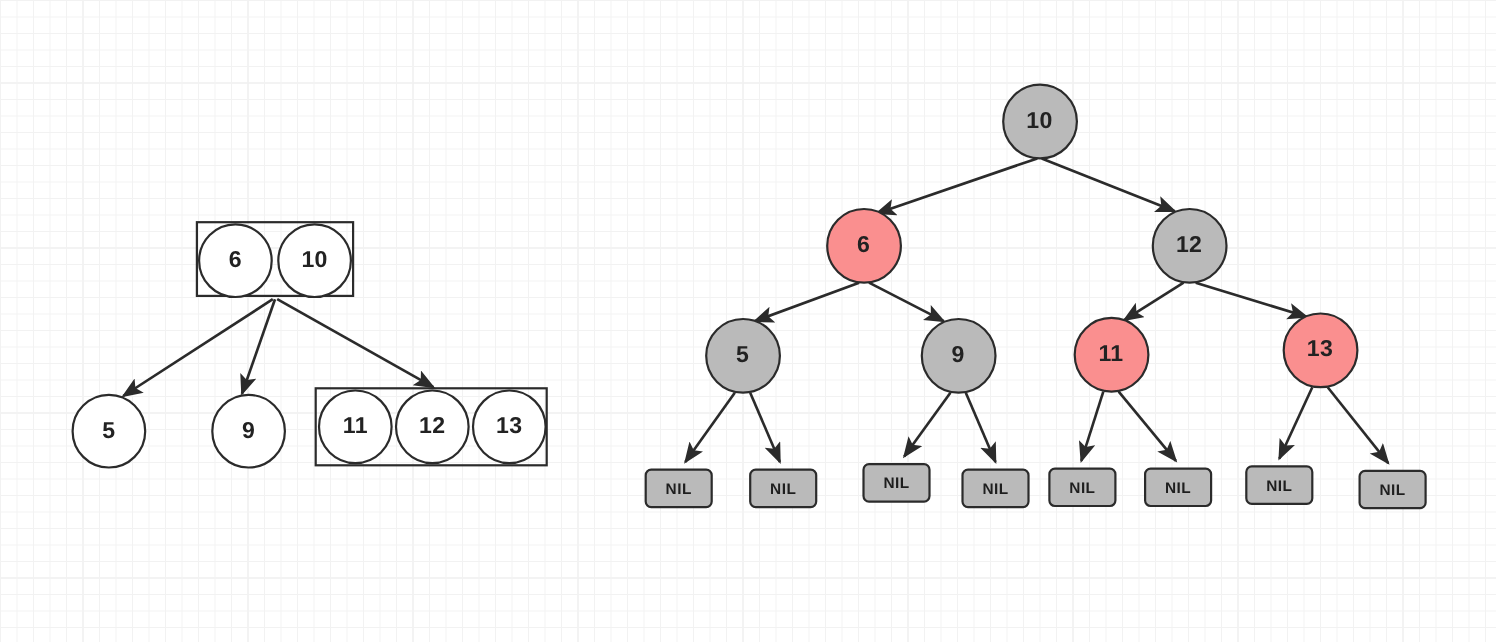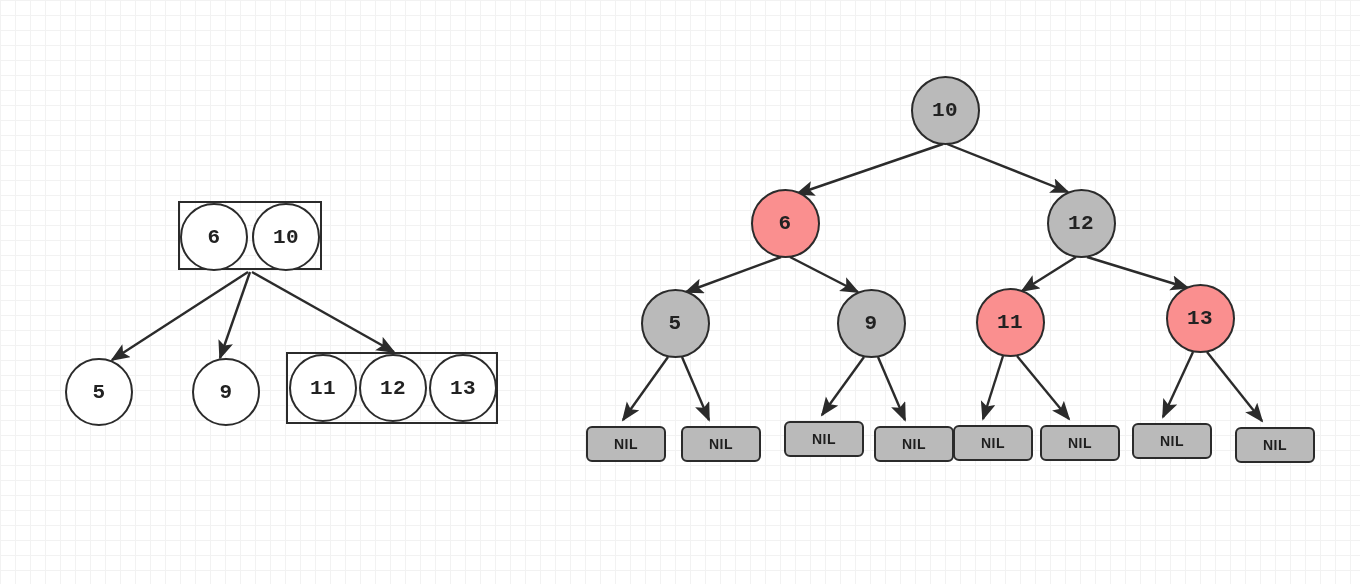--- a/index.html
+++ b/index.html
@@ -34,21 +34,20 @@
     position: absolute;
     box-sizing: border-box;
     border: 2.5px solid #2b2b2b;
     border-radius: 50%;
     display: flex;
     align-items: center;
     justify-content: center;
     font-weight: bold;
     color: #222222;
     letter-spacing: 0.3px;
-    font-family: Liberation Mono, monospace;
   }
   .btree-cell {
     background: #ffffff;
     width: 68px;
     height: 68px;
     font-size: 21px;
   }
   .btree-box {
     position: absolute;
     box-sizing: border-box;
@@ -58,21 +57,21 @@
   .rb-node {
     width: 69px;
     height: 69px;
     font-size: 21px;
   }
   .rb-node.red { background: #fa8f8f; }
   .rb-node.black { background: #bababa; }
   .nil-node {
     position: absolute;
     box-sizing: border-box;
-    width: 80px;
+    width: 62px;
     height: 36px;
     border: 2.5px solid #2b2b2b;
     border-radius: 6px;
     background: #bababa;
     display: flex;
     align-items: center;
     justify-content: center;
     font-size: 14px;
     font-weight: bold;
     color: #1e1e1e;

